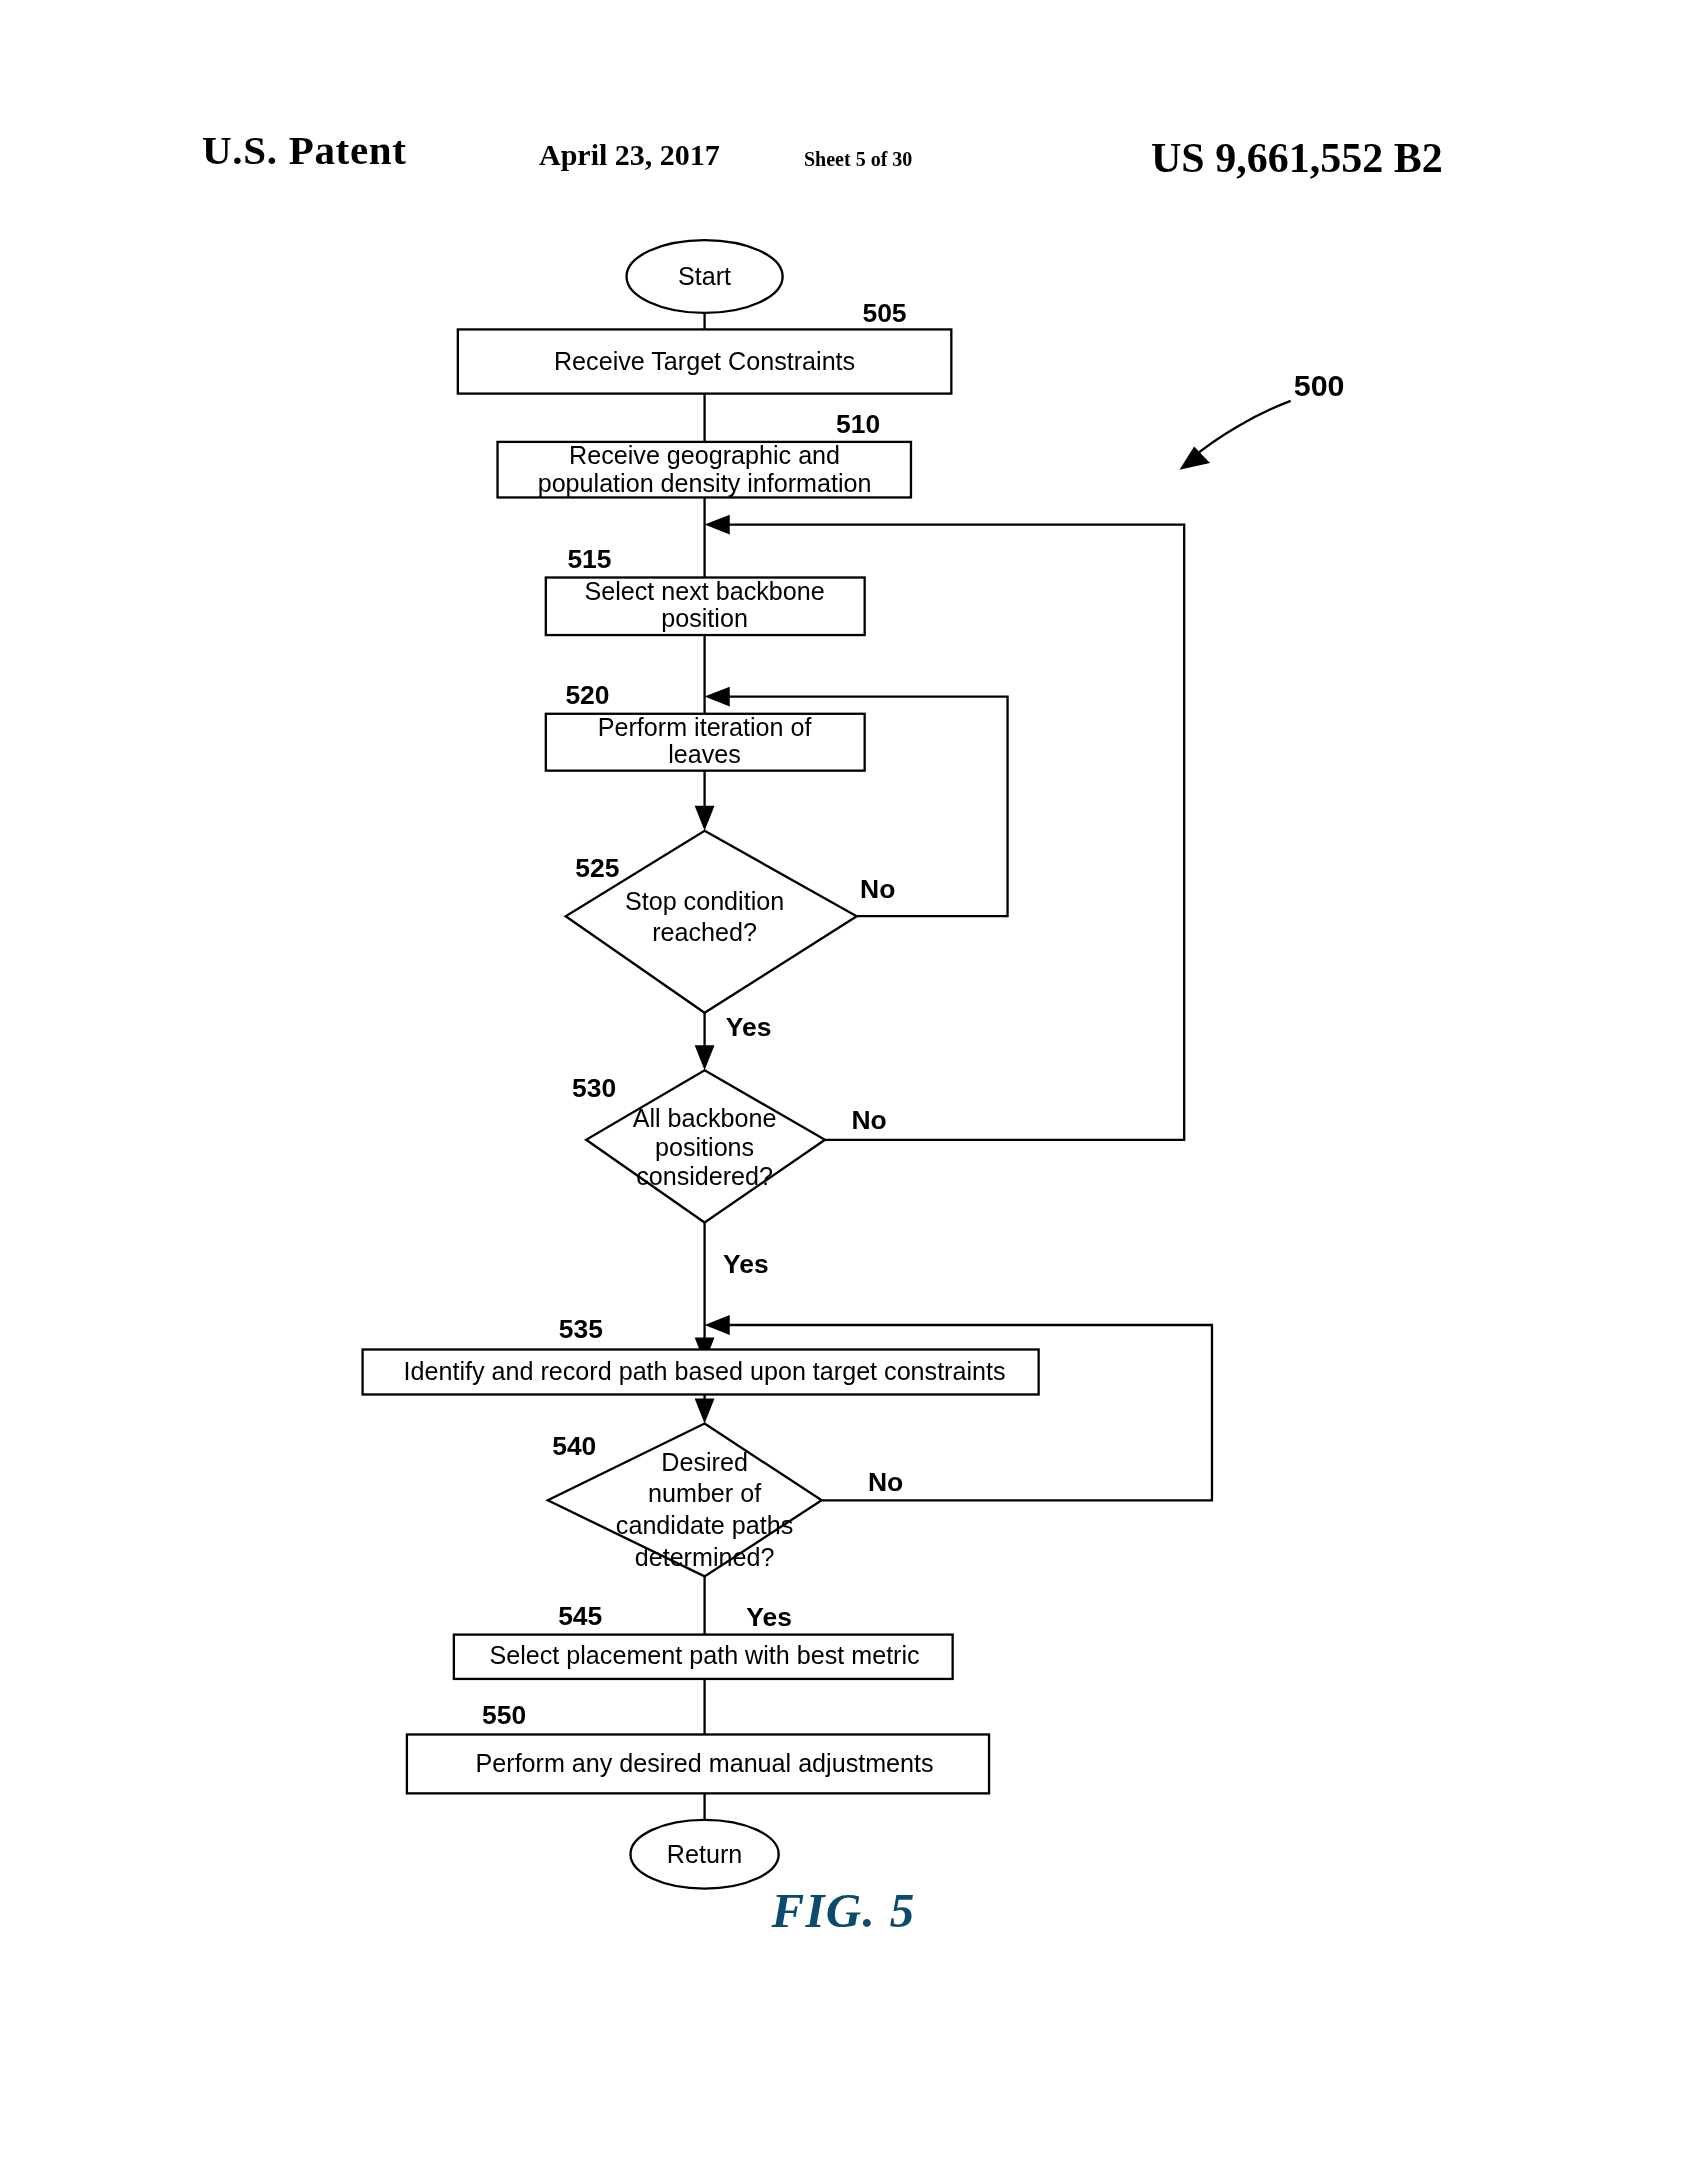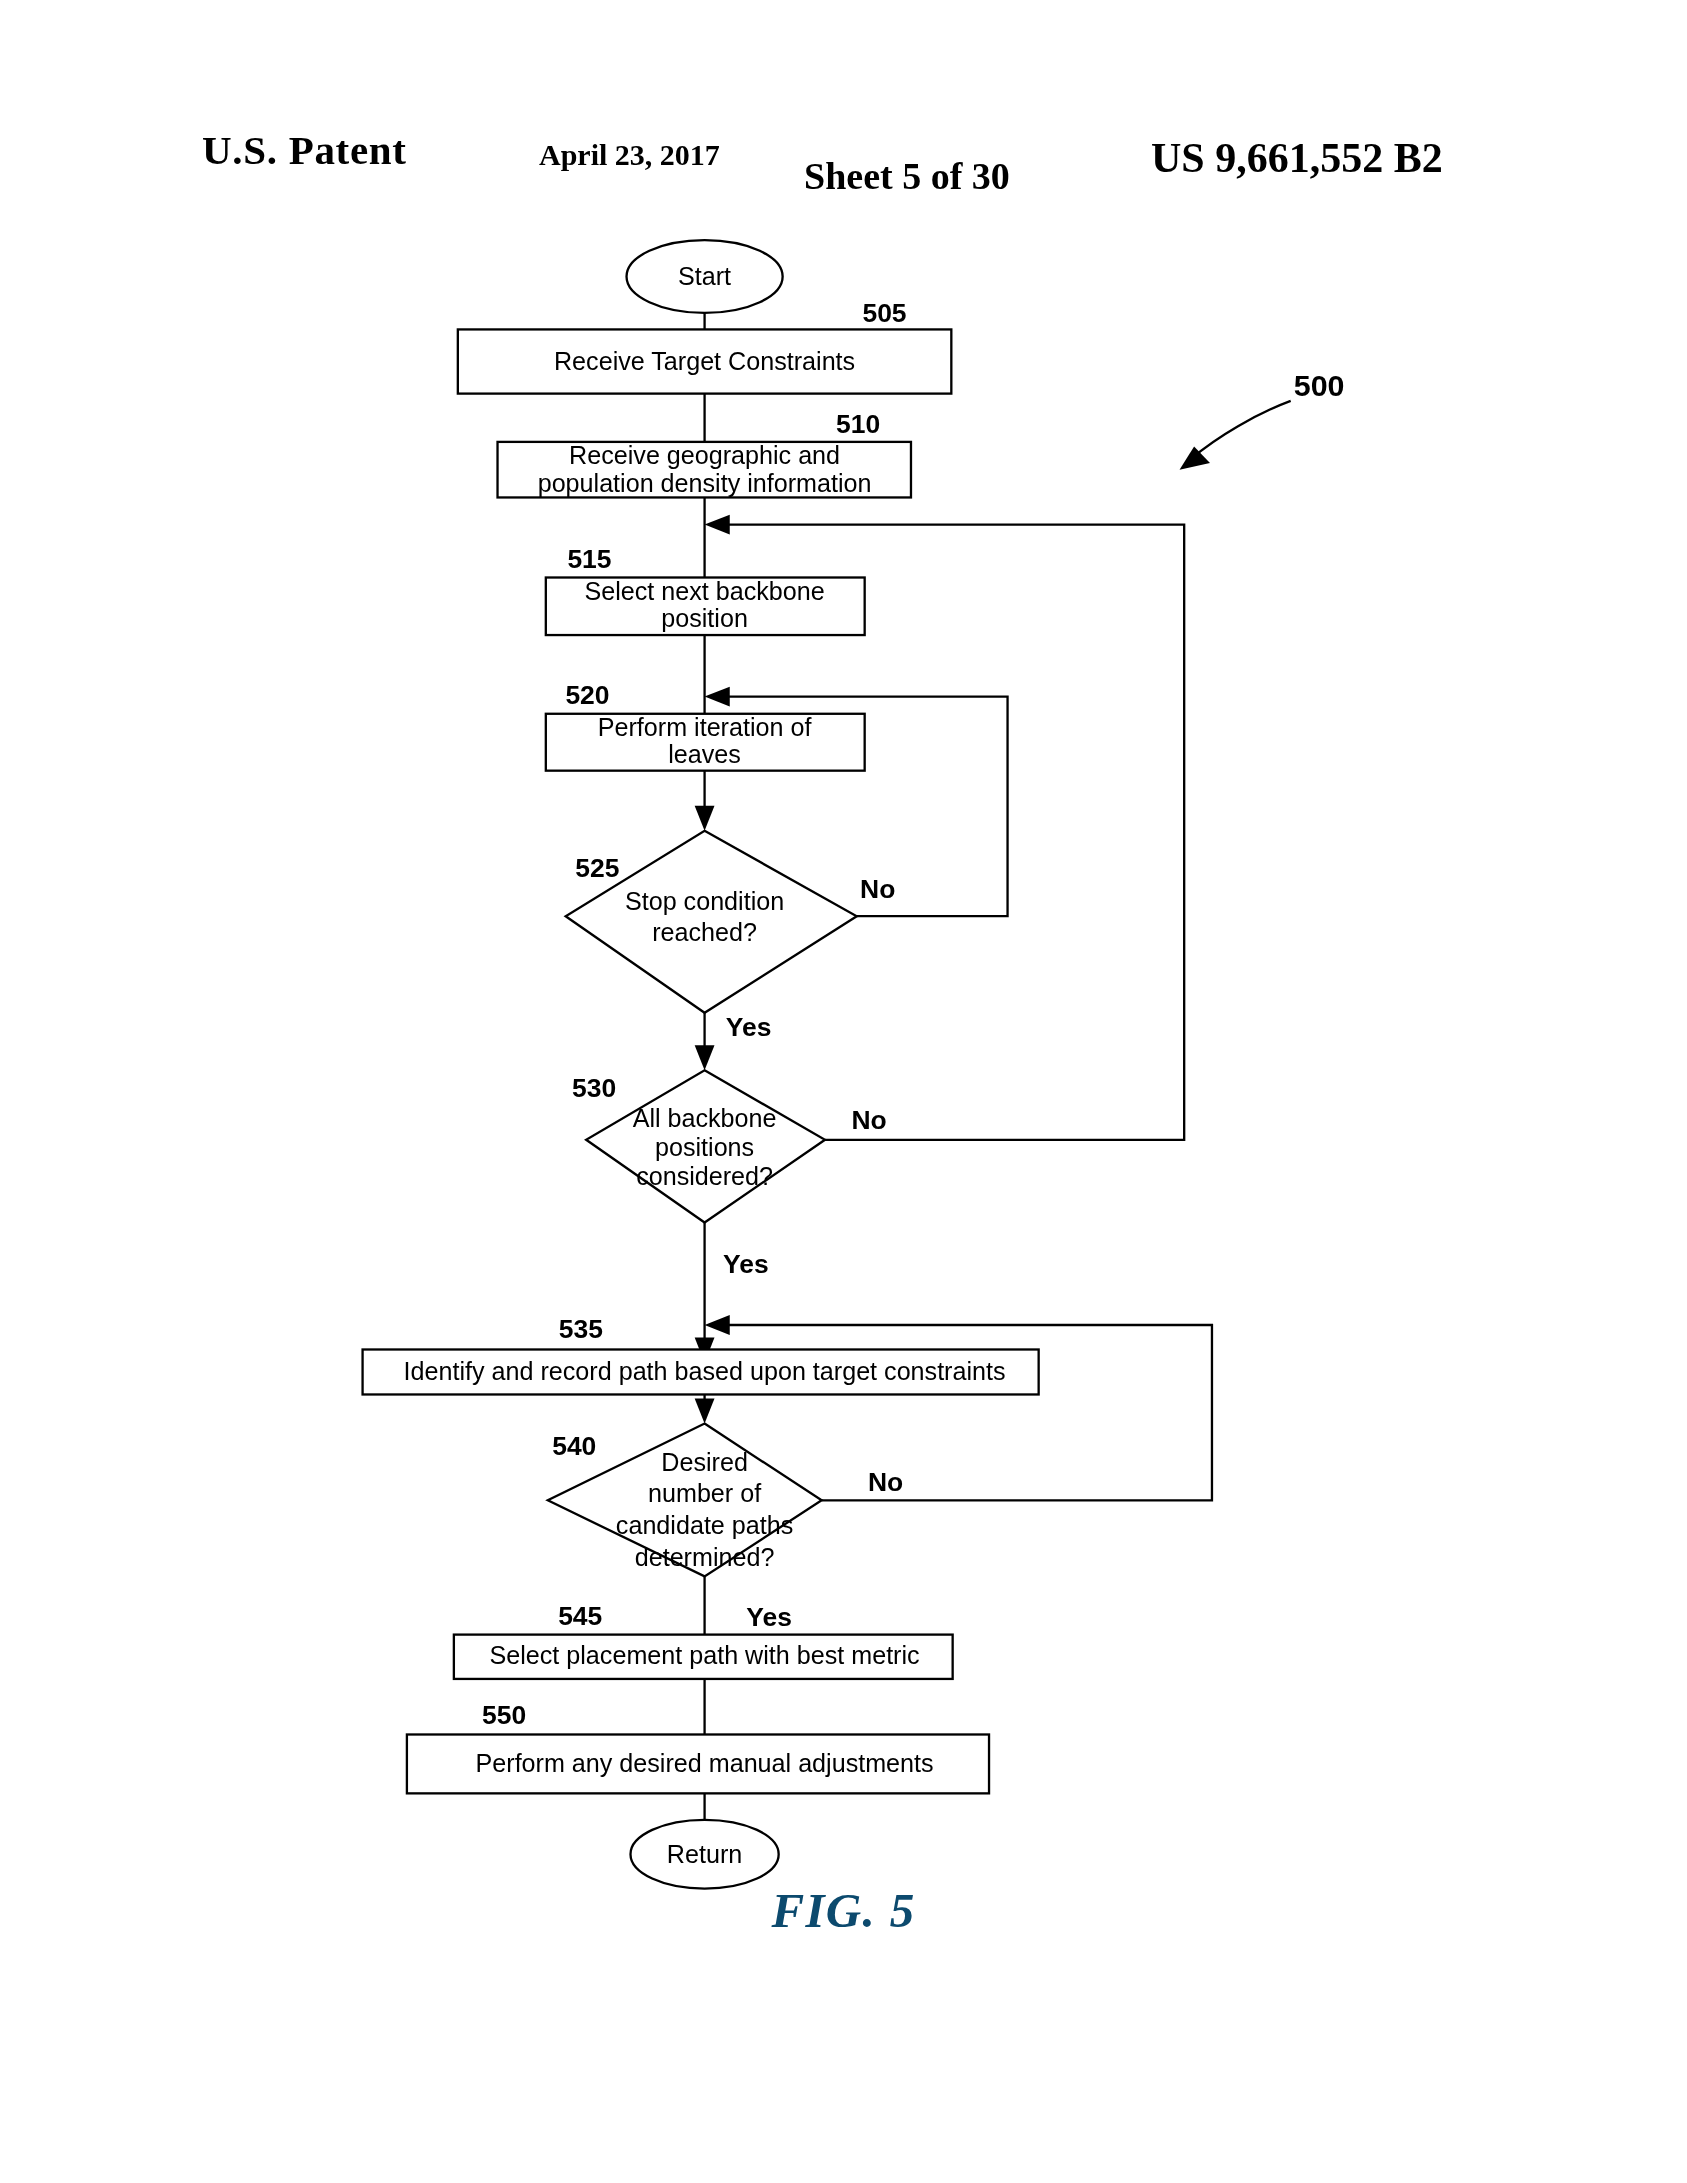--- a/index.html
+++ b/index.html
@@ -38,22 +38,22 @@
     font-size: 41px;
     letter-spacing: 0.7px;
   }
   .hdr-date {
     left: 539px;
     top: 12px;
     font-size: 30px;
   }
   .hdr-sheet {
     left: 804px;
-    top: 28px;
-    font-size: 38px;
+    top: 22px;
+    font-size: 20px;
   }
   .hdr-number {
     left: 1151px;
     top: 8px;
     font-size: 42px;
   }
 
   
   .figure-wrap {
     position: absolute;

